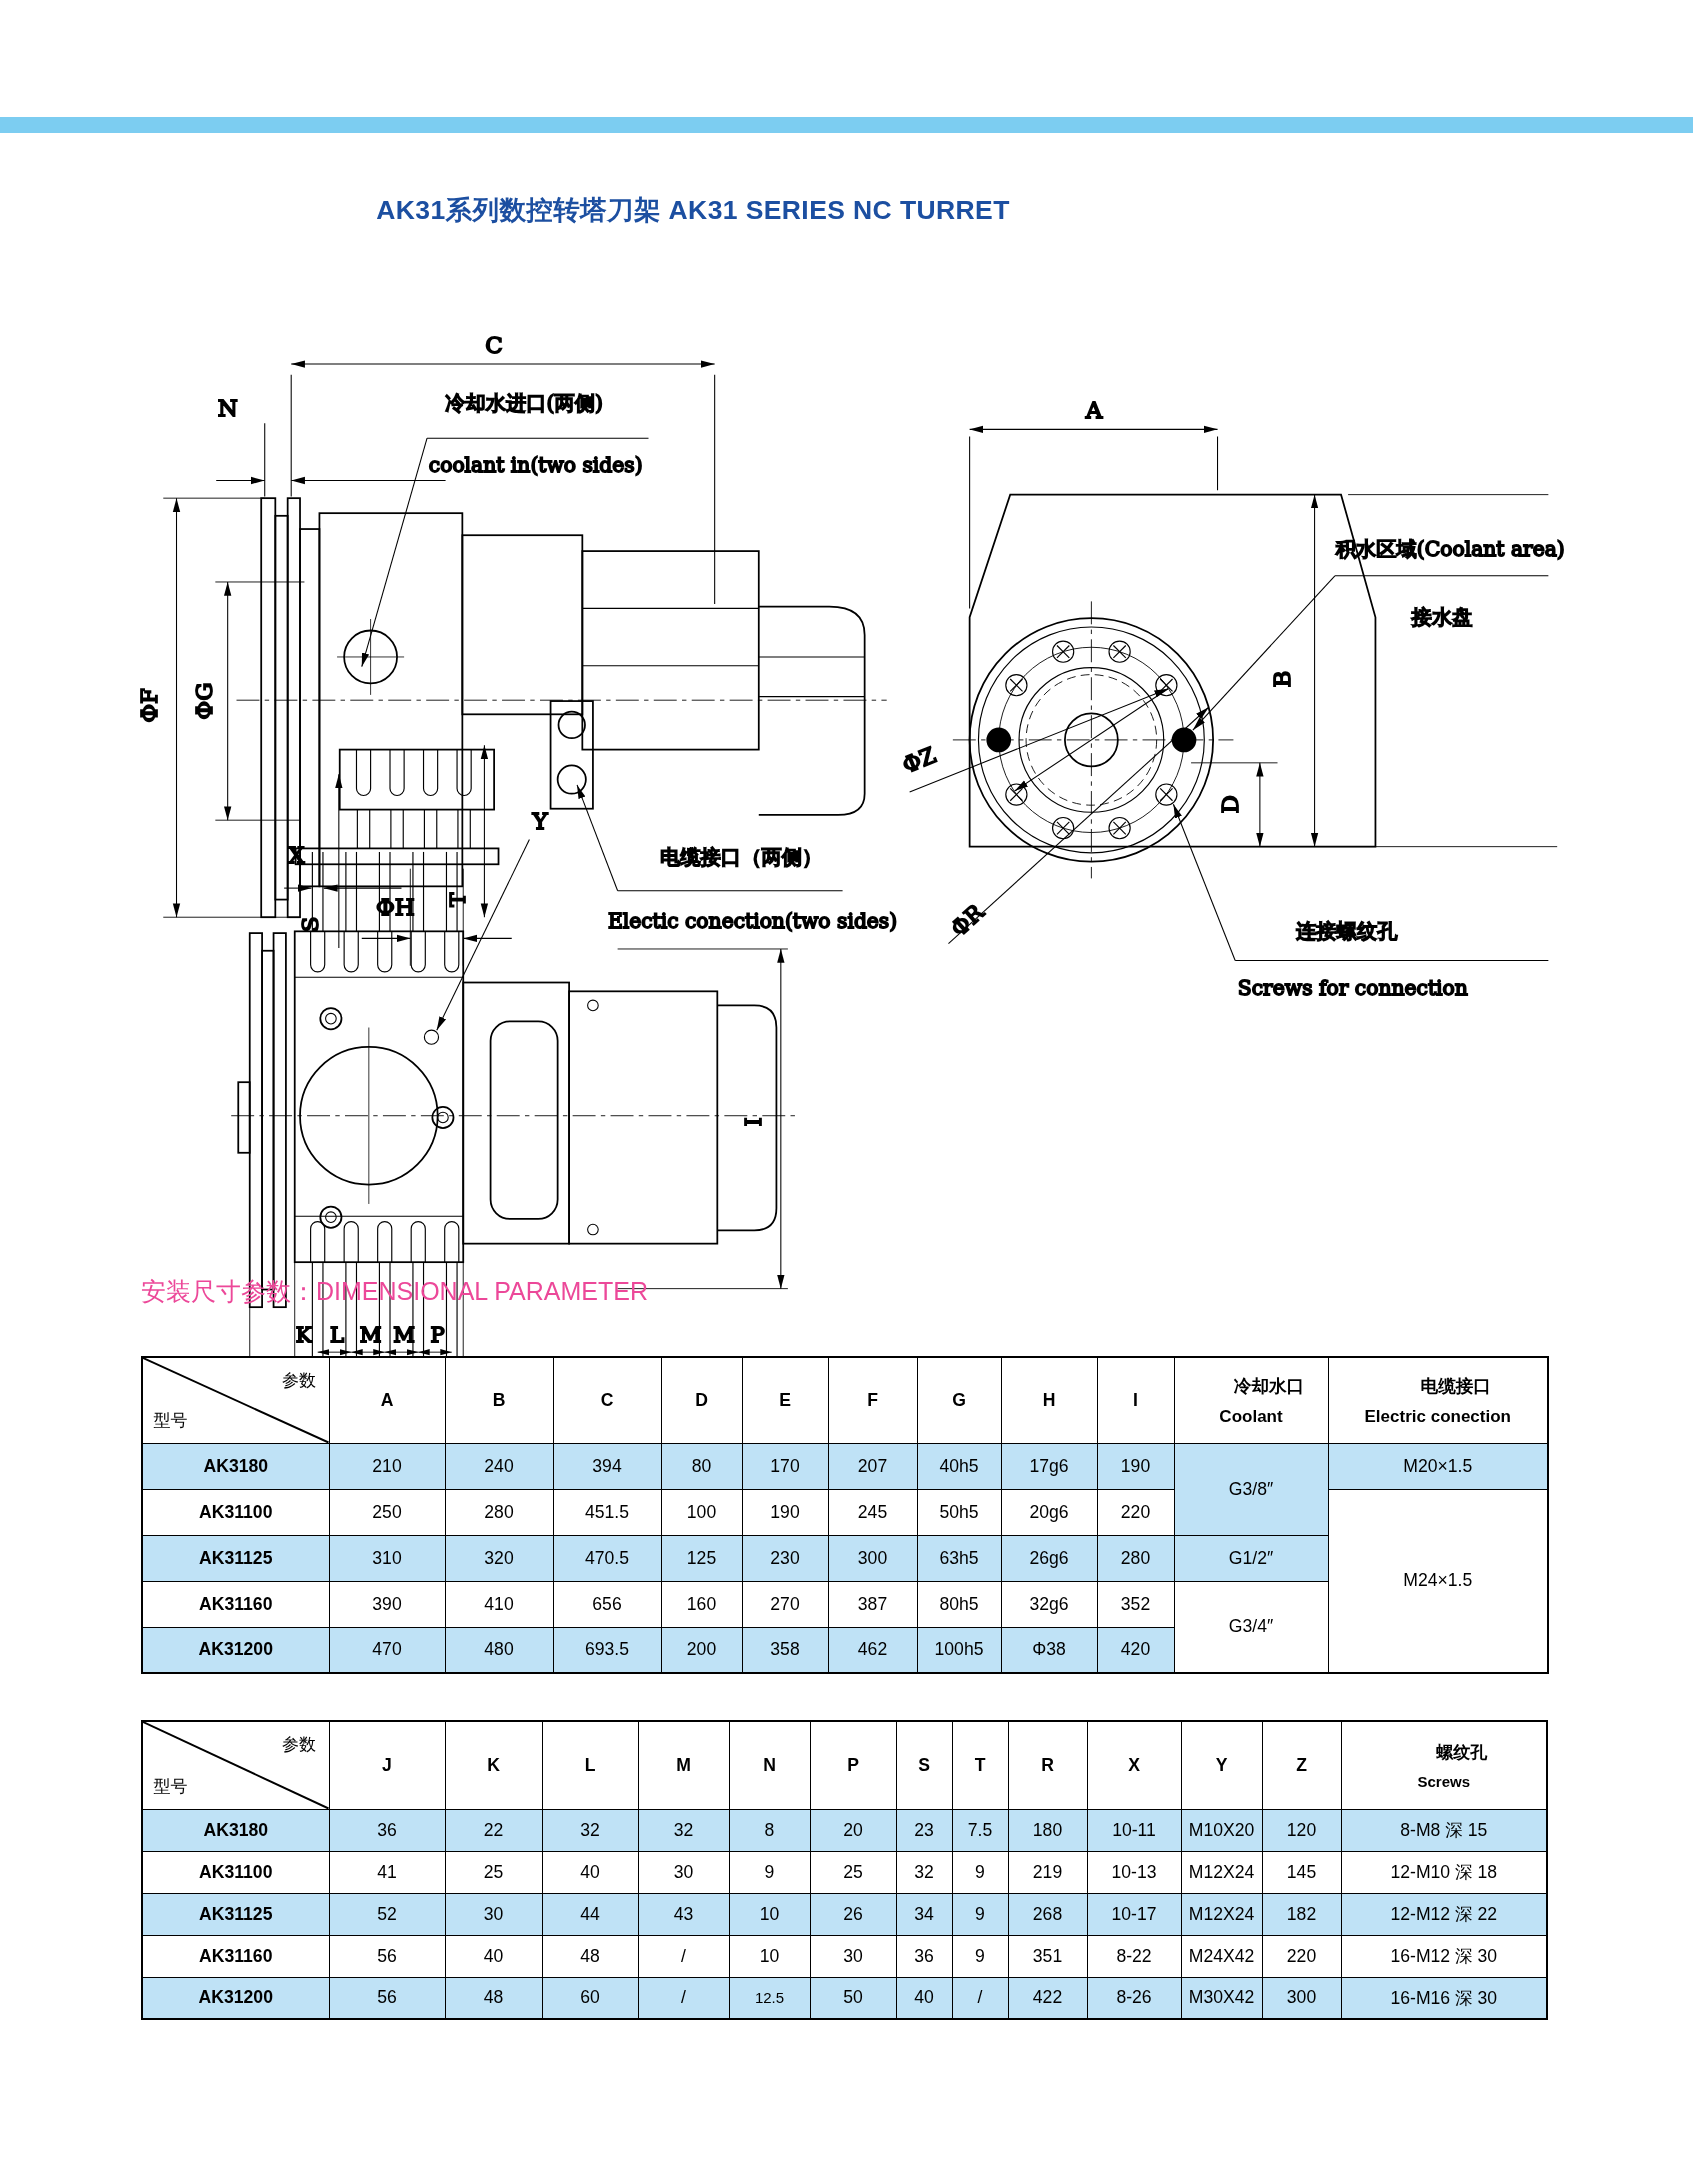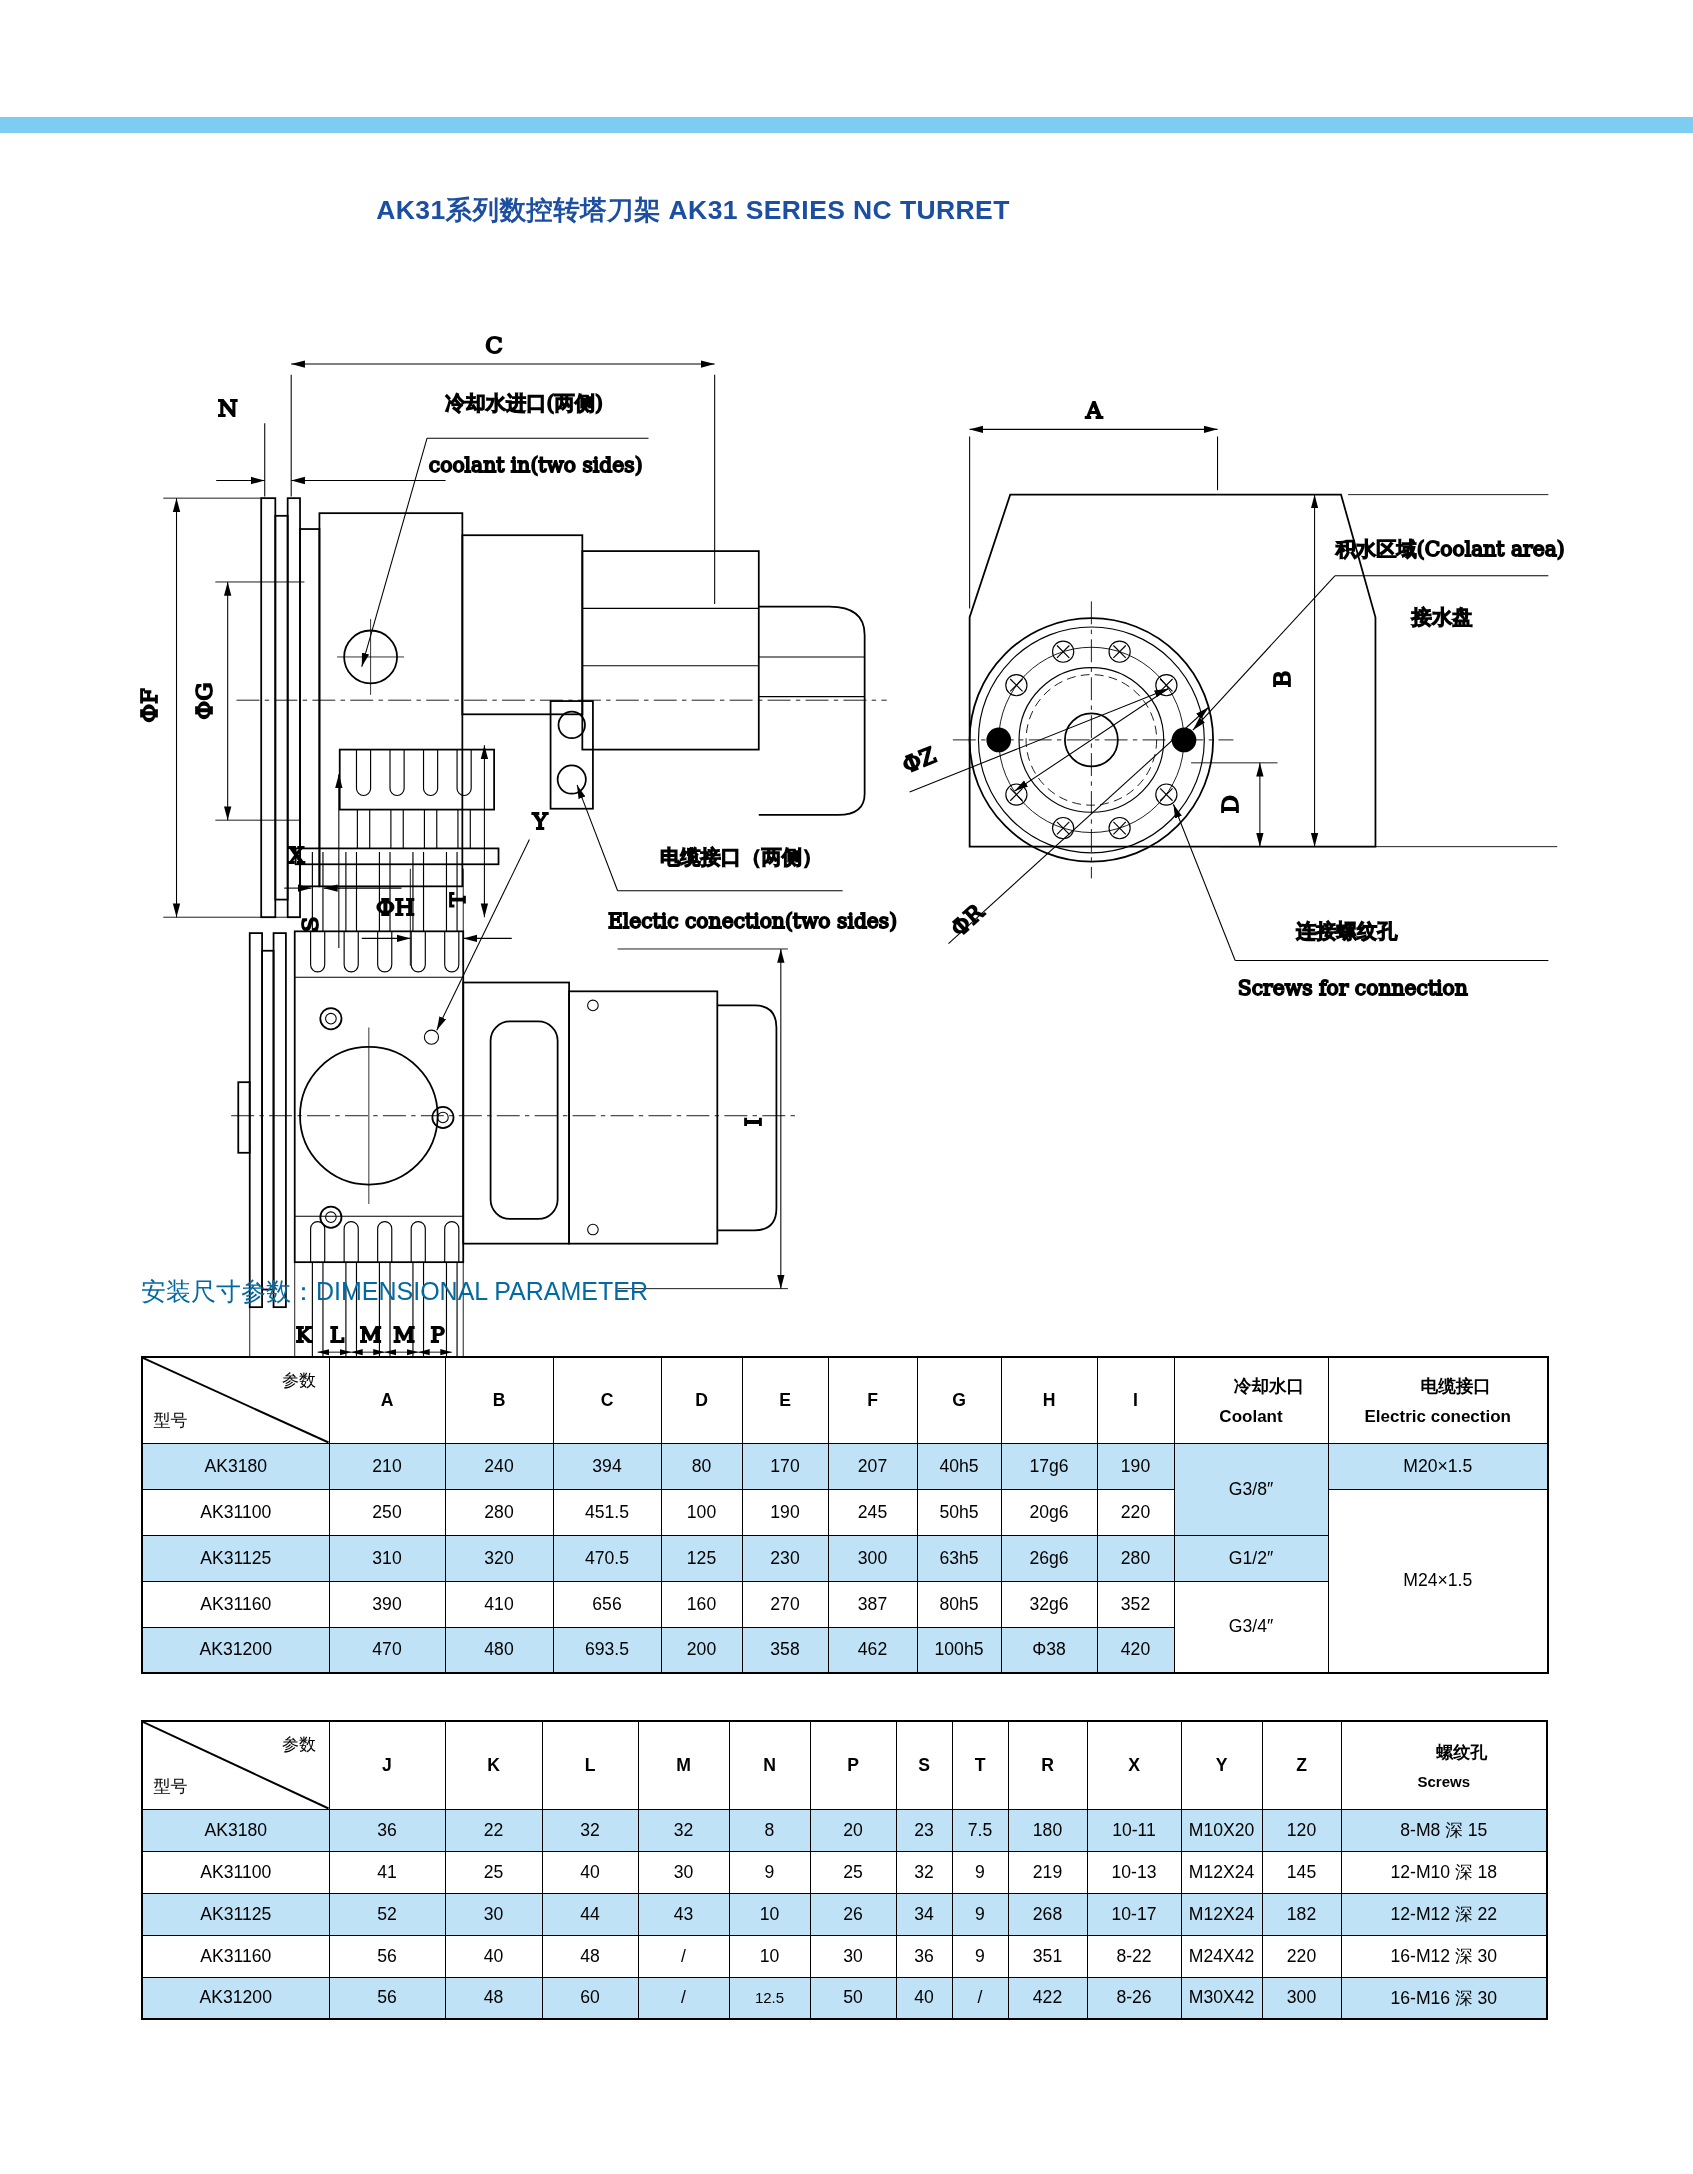--- a/index.html
+++ b/index.html
@@ -1,33 +1,33 @@
 <!DOCTYPE html>
 <html style="font-size:14px"><head>
 <meta charset="utf-8">
 <style>
   html,body{margin:0;padding:0;background:#fff;}
   .page{position:relative;width:1694px;height:2175px;background:#ffffff;overflow:hidden;
         font-family:"Liberation Sans",sans-serif;color:#000;}
   .abs{position:absolute;}
   .topbar{left:0;top:117px;width:1694px;height:16px;background:#7ccdf1;}
   .title{left:0;top:192px;width:1386px;text-align:center;font-size:26.5px;font-weight:700;color:#1c4fa1;letter-spacing:0.4px;}
-  .section-heading{left:141px;top:1275px;font-size:25px;color:#0369a1;}
+  .section-heading{left:141px;top:1275px;font-size:25px;color:#ec4899;}
   .footnote{left:141px;top:2034px;font-size:22px;color:#111;}
   .drawing-layer{left:53px;top:229px;width:1588px;height:1200px;}
 
   table.spec{border-collapse:collapse;table-layout:fixed;background:#fff;border:2.6px solid #000;}
   table.spec td,table.spec th{border:1.8px solid #000;text-align:center;vertical-align:middle;
       font-size:17.6px;padding:0;overflow:hidden;}
   table.spec th{font-weight:700;}
   .t1{left:141px;top:1356px;width:1406px;}
   .t2{left:141px;top:1720px;width:1406px;}
   .t1 tr.hdr{height:86px;} .t1 tr.data{height:46px;}
   .t2 tr.hdr{height:88px;} .t2 tr.data{height:42px;}
-  td.model{font-weight:400;margin-left:24px;}
+  td.model{font-weight:700;margin-left:24px;}
   tr.blue td{background:#bfe2f6;}
   td.white-cell{background:#ffffff;margin-left:46px;}
   td.blue-cell{background:#bfe2f6;}
   .corner{position:relative;text-decoration:underline;}
   .corner svg{position:absolute;left:0;top:0;width:100%;height:100%;}
   .corner .c-top{position:absolute;top:10.6px;right:12.4px;font-size:17px;}
   .corner .c-bot{position:absolute;bottom:10.6px;left:10.6px;font-size:17px;}
   .hdr2 .cn{display:block;font-size:17.6px;font-weight:700;margin-bottom:8.8px;padding-left:36px;}
   .hdr2 .en{display:block;font-size:17px;font-weight:700;}
   svg text{font-family:"DejaVu Serif",serif;fill:#000;}

